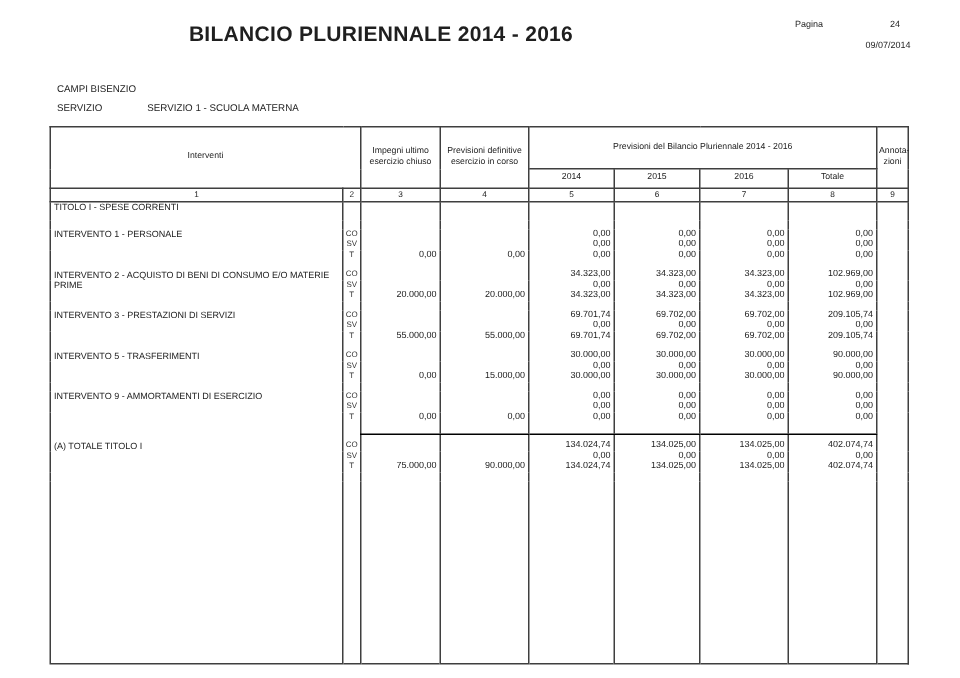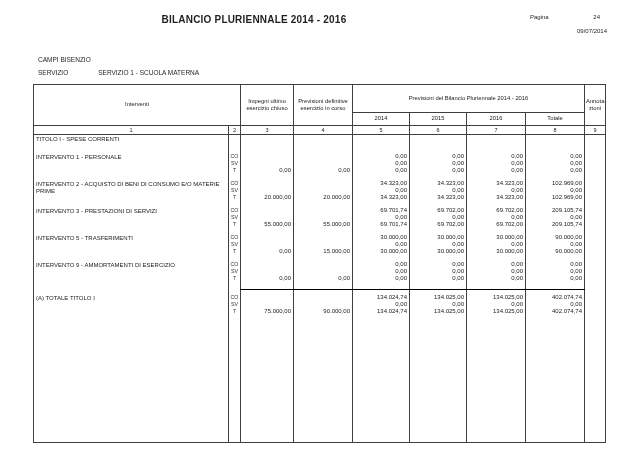--- a/index.html
+++ b/index.html
@@ -1,21 +1,21 @@
 <!DOCTYPE html>
 <html><head>
 <meta charset="utf-8">
 <style>
   * { box-sizing: border-box; margin: 0; padding: 0; }
   html, body { width: 640px; height: 452px; background: #ffffff; overflow: hidden; }
   body { font-family: "Liberation Sans", sans-serif; color: #1f1f1f; position: relative; }
 
   .doc-title {
     position: absolute; top: 14px; left: 0; width: 508px;
-    text-align: center; font-size: 10px; font-weight: bold; letter-spacing: 0.2px;
+    text-align: center; font-size: 14px; font-weight: bold; letter-spacing: 0.2px;
   }
   .page-ref { position: absolute; top: 14px; right: 40px; width: 70px; font-size: 6px; }
   .page-ref-row { display: flex; justify-content: space-between; }
   .doc-date { position: absolute; top: 28px; right: 33px; font-size: 6px; }
 
   .meta-ente { position: absolute; left: 38px; top: 56px; font-size: 6.5px; }
   .meta-servizio { position: absolute; left: 38px; top: 69px; font-size: 6.5px; display: flex; }
   .meta-servizio .val { margin-left: 30px; }
 
   table.budget {

